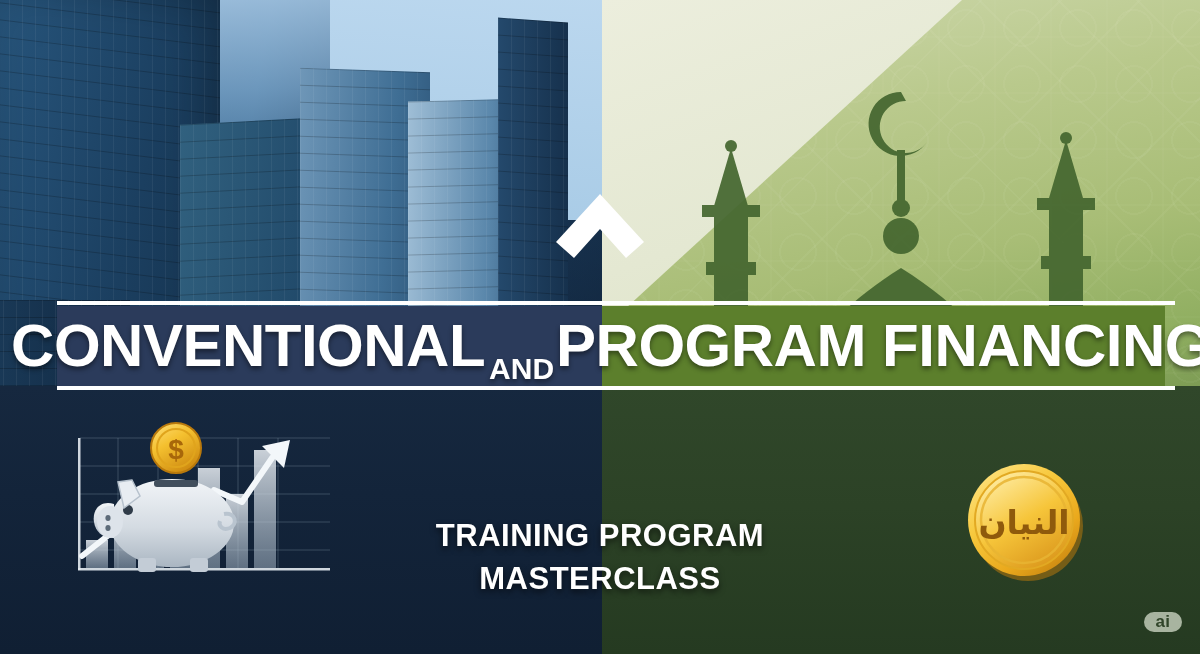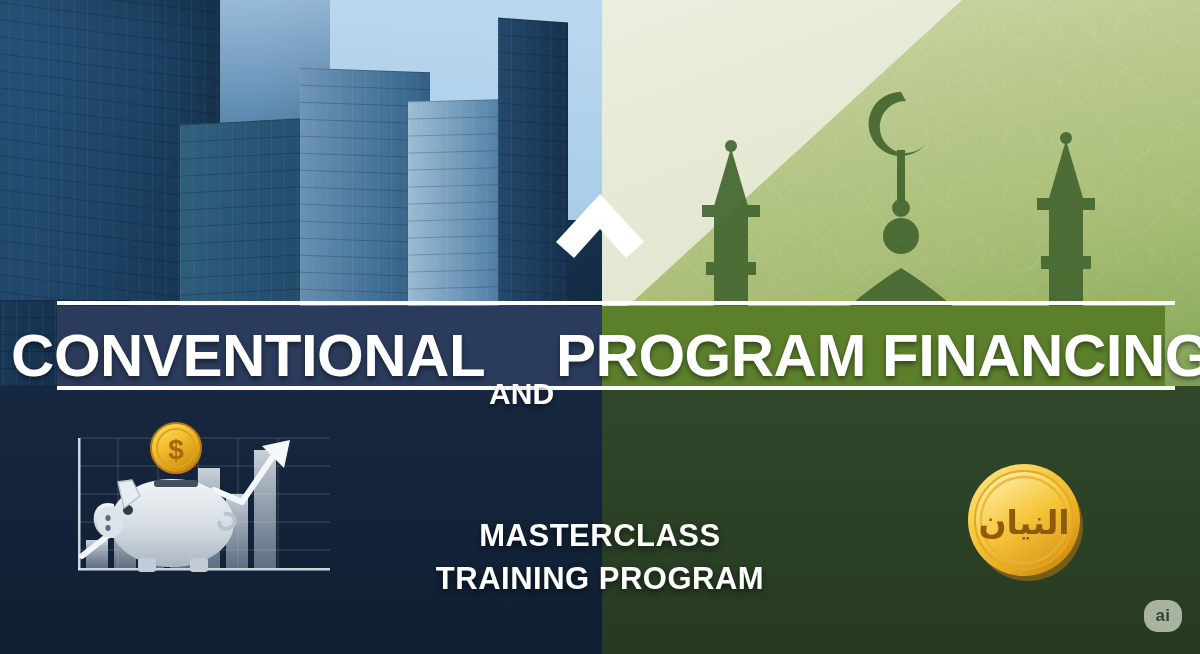--- a/index.html
+++ b/index.html
@@ -113,21 +113,21 @@
     position:absolute; left:57px; top:306px;
     width:1108px; height:80px; z-index:10;
     display:flex;
   }
   .tb-left  { width:545px; background:#2b3b5b; }
   .tb-right { flex:1;      background:#5c7f2c; }
 
   .title-text {
     position:absolute; left:57px; top:306px; width:1108px; height:80px;
     z-index:11;
-    display:flex; align-items:flex-end; justify-content:center;
+    display:flex; align-items:center; justify-content:center;
     white-space:nowrap;
     color:#fff;
     text-shadow:0 3px 5px rgba(0,0,0,.45);
   }
   .t-main {
     font-size:60px; font-weight:700; letter-spacing:-.5px; line-height:1;
   }
   .t-and {
     font-size:30px; font-weight:700; line-height:1;
     padding:0 2px 0 4px; position:relative; top:23px;
@@ -144,21 +144,21 @@
 
   
   .finance-graphic { position:absolute; left:58px; top:418px; width:272px; height:168px; z-index:8; }
 
   
   .coin { position:absolute; left:962px; top:458px; width:126px; height:126px; z-index:8; }
 
   
   .ai-badge {
     position:absolute; right:18px; bottom:22px; z-index:20;
-    width:38px; height:32px; border-radius:14px;
+    width:38px; height:20px; border-radius:14px;
     background:rgba(205,214,196,.78);
     display:flex; align-items:center; justify-content:center;
     color:#31452a; font-size:17px; font-weight:700; letter-spacing:.3px;
   }
 </style>
 </head>
 <body>
 
 <div id="poster">
 
@@ -227,22 +227,22 @@
     <div class="tb-right"></div>
   </div>
 
   <div class="title-text">
     <span class="t-main">CONVENTIONAL</span>
     <span class="t-and">AND</span>
     <span class="t-main">PROGRAM FINANCING</span>
   </div>
 
   <div class="subtitle">
+    <div>TRAINING PROGRAM</div>
     <div>MASTERCLASS</div>
-    <div>TRAINING PROGRAM</div>
   </div>
 
   <svg class="finance-graphic" viewBox="0 0 272 168">
     <defs>
       <linearGradient id="pigG" x1="0" y1="0" x2="0" y2="1">
         <stop offset="0%" stop-color="#f2f5f8"></stop>
         <stop offset="55%" stop-color="#d4dbe2"></stop>
         <stop offset="100%" stop-color="#aab6c2"></stop>
       </linearGradient>
       <linearGradient id="barG" x1="0" y1="0" x2="0" y2="1">

